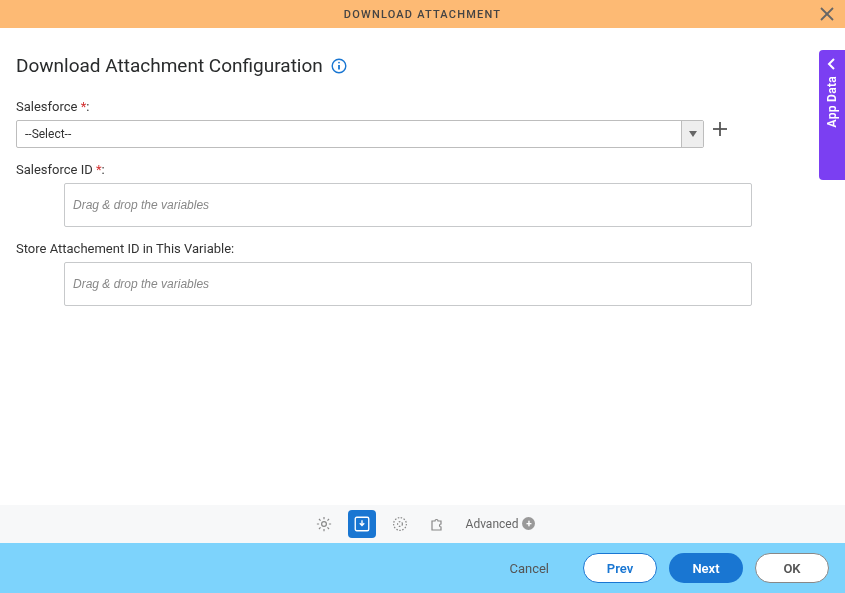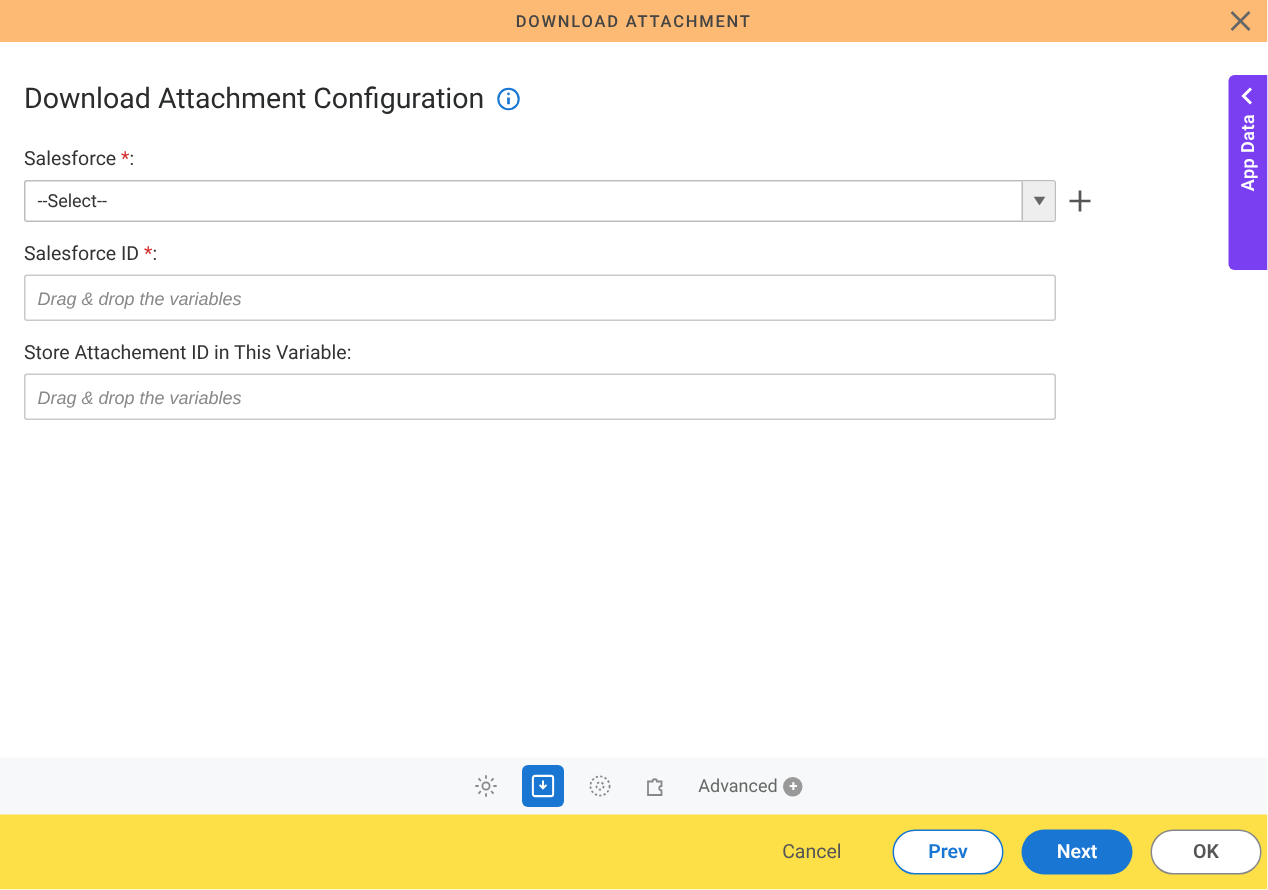--- a/index.html
+++ b/index.html
@@ -62,21 +62,21 @@
   font-size: 13px;
   color: #333;
   margin-bottom: 6px;
   display: block;
 }
 .required-mark {
   color: #d32f2f;
 }
 .field-row {
   display: flex;
-  align-items: center;
+  align-items: flex-start;
   gap: 7px;
 }
 .select-wrap {
   flex: 0 0 688px;
   display: flex;
   border: 1px solid #bdbdbd;
   border-radius: 2px;
   height: 28px;
   background: #fff;
 }
@@ -103,28 +103,29 @@
   fill: #666;
 }
 .plus-btn {
   width: 18px;
   height: 18px;
   cursor: pointer;
   color: #555;
 }
 .text-input {
   width: 688px;
-  height: 31px;
+  height: 44px;
   border: 1px solid #c7c9cb;
   border-radius: 2px;
   padding: 0 8px;
   font-size: 12px;
   font-style: italic;
   color: #222;
   background: #fff;
+  margin-left: 48px;
 }
 .text-input::placeholder {
   color: #888;
   font-style: italic;
 }
 
 
 .side-tab {
   position: absolute;
   right: 0;
@@ -180,21 +181,21 @@
   cursor: pointer;
   color: #888;
 }
 .icon-bar .ibtn.active {
   background: #1976d2;
   color: #fff;
 }
 .icon-bar .ibtn svg { width: 18px; height: 18px; }
 .advanced-link {
   display: flex;
-  align-items: center;
+  align-items: flex-start;
   gap: 4px;
   font-size: 12px;
   color: #666;
   cursor: pointer;
   margin-left: 4px;
 }
 .advanced-link .plus-circ {
   width: 13px;
   height: 13px;
   border-radius: 50%;
@@ -206,22 +207,22 @@
   font-size: 10px;
   font-weight: bold;
 }
 
 .button-row {
   height: 50px;
   display: flex;
   align-items: center;
   justify-content: flex-end;
   gap: 12px;
-  padding-right: 4px;
-  background: #fde047;
+  padding-right: 16px;
+  background: #7dd3fc;
 }
 .btn {
   height: 30px;
   padding: 0 22px;
   border-radius: 16px;
   font-size: 13px;
   cursor: pointer;
   display: flex;
   align-items: center;
   justify-content: center;

